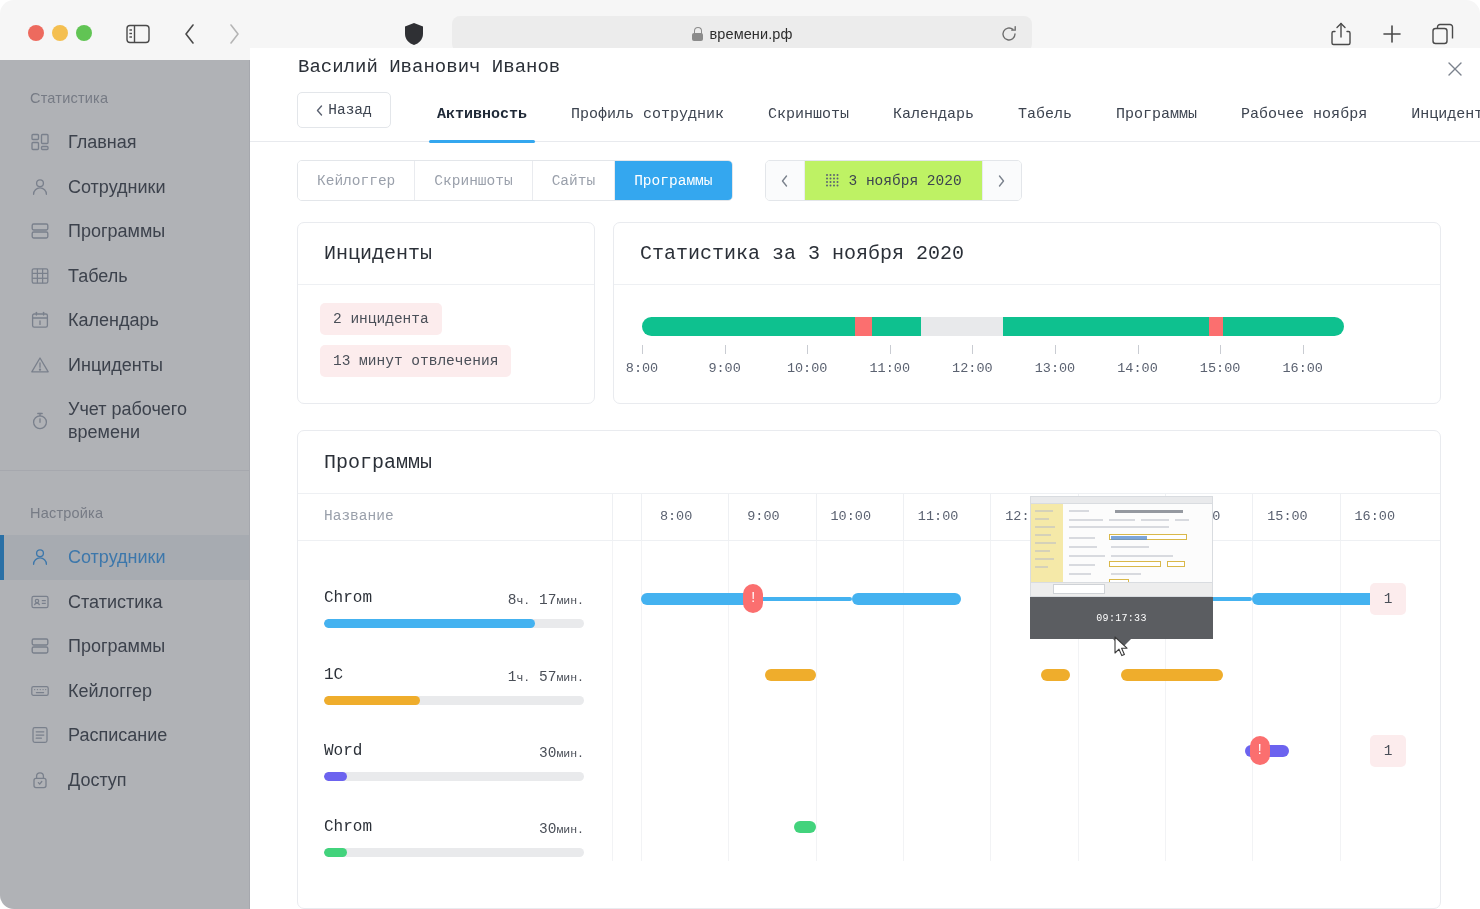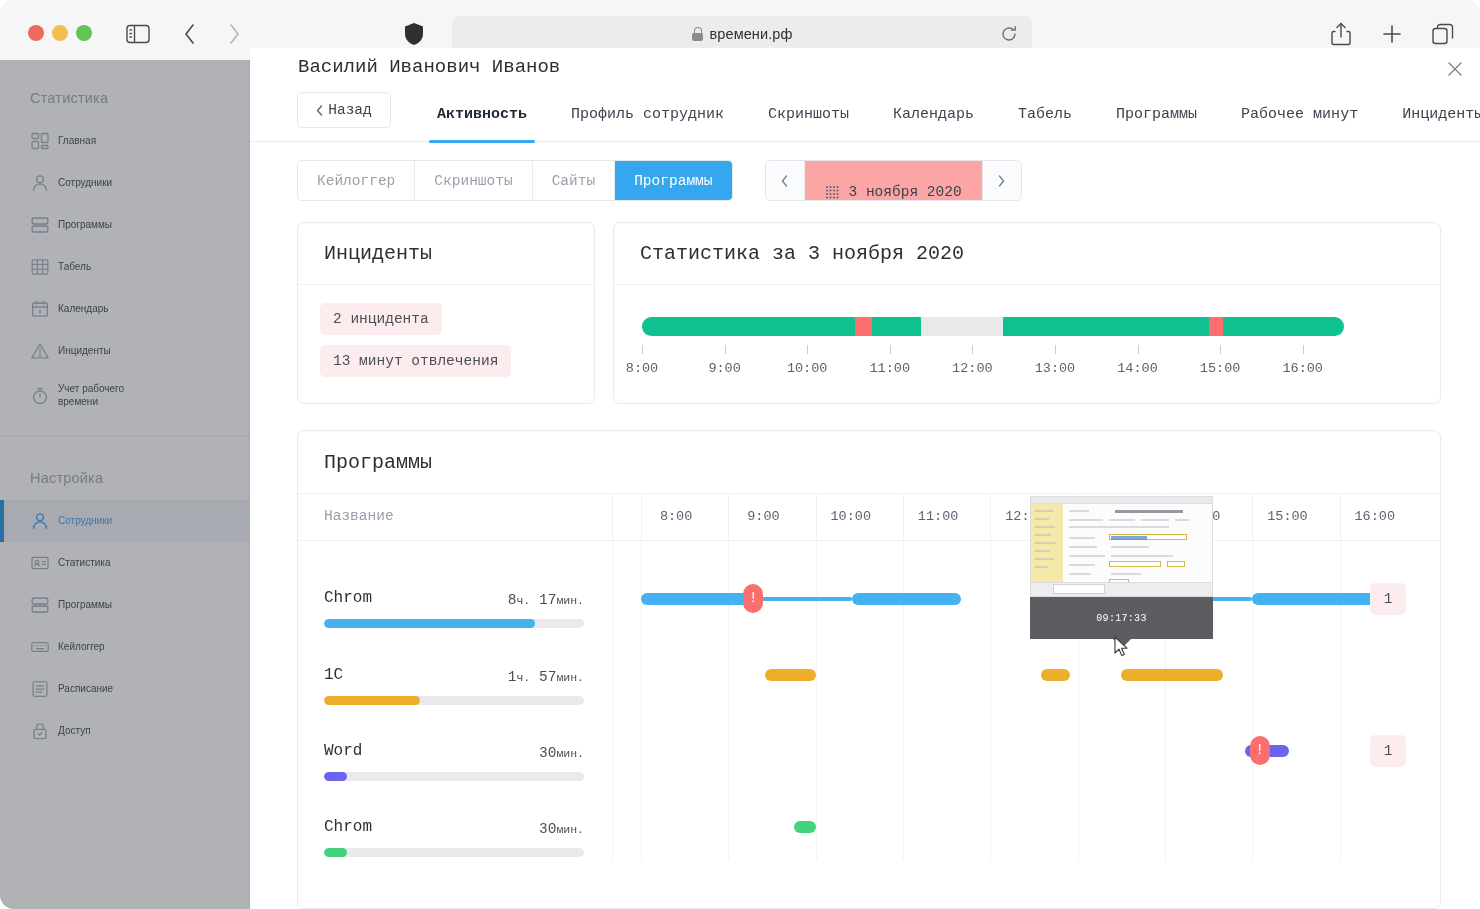--- a/index.html
+++ b/index.html
@@ -49,22 +49,22 @@
   .app-sidebar {
     position:absolute; left:0; top:60px; width:250px; height:849px;
     background:#f7f8fa; border-right:1px solid #e7e9ee;
     border-bottom-left-radius:14px;
   }
   .sb-section {
     font-size:14.5px; color:#9aa0ab; padding:30px 0 14px 30px; letter-spacing:.2px;
   }
   .sb-section.second { padding-top:34px; border-top:1px solid #e7e9ee; margin-top:16px; }
   .sb-item {
-    display:flex; align-items:center; gap:8px; padding:11px 0 11px 30px;
-    font-size:10px; color:#3d4450; cursor:pointer; position:relative;
+    display:flex; align-items:center; gap:18px; padding:11px 0 11px 30px;
+    font-size:18px; color:#3d4450; cursor:pointer; position:relative;
     line-height:1.25;
   }
   .sb-item .ic { width:20px; height:20px; flex:0 0 20px; color:#9fa8b6; display:block; }
   .sb-item.active { background:#e9edf3; color:#3d9ae8; }
   .sb-item.active .ic { color:#3d9ae8; }
   .sb-item.active::before {
     content:""; position:absolute; left:0; top:0; bottom:0; width:4px; background:#1f8fe0;
   }
   .sb-item .lbl { white-space:pre-line; }
 
@@ -119,22 +119,22 @@
   .seg-btn:last-child { border-right:none; }
   .seg-btn.active { background:#34a7ef; color:#ffffff; }
   .datenav { display:flex; border:1px solid #e3e6ea; border-radius:5px; overflow:hidden; background:#fff; }
   .date-arrow {
     width:39px; height:39px; display:flex; align-items:center; justify-content:center;
     color:#7b828d; cursor:pointer; background:#fafbfc; font-size:14px;
   }
   .date-arrow.left { border-right:1px solid #e9ebef; }
   .date-arrow.right { border-left:1px solid #e9ebef; }
   .date-val {
-    height:39px; display:flex; align-items:flex-end; gap:9px; padding:0 20px;
-    font-size:14.5px; color:#3d4450; background:#fca5a5; white-space:nowrap;
+    height:39px; display:flex; align-items:center; gap:9px; padding:0 20px;
+    font-size:14.5px; color:#3d4450; background:#bef264; white-space:nowrap;
   }
   .cal-ic { width:15px; height:15px; color:#5b6271; display:block; }
 
   
   .card {
     position:absolute; background:#fff; border:1px solid #e9ebef; border-radius:7px;
   }
   .card-head {
     height:62px; display:flex; align-items:center; padding:0 26px;
     font-size:20px; color:#2b3038; border-bottom:1px solid #eef0f3;
@@ -485,21 +485,21 @@
           </svg>
         <span>Назад</span>
       </div>
       <div class="tabs">
         <div class="tab active">Активность</div>
         <div class="tab">Профиль сотрудник</div>
         <div class="tab">Скриншоты</div>
         <div class="tab">Календарь</div>
         <div class="tab">Табель</div>
         <div class="tab">Программы</div>
-        <div class="tab">Рабочее минут</div>
+        <div class="tab">Рабочее ноября</div>
         <div class="tab">Инциденты</div>
       </div>
     </div>
 
     <div class="segrow">
       <div class="seg">
         <div class="seg-btn">Кейлоггер</div>
         <div class="seg-btn">Скриншоты</div>
         <div class="seg-btn">Сайты</div>
         <div class="seg-btn active">Программы</div>

